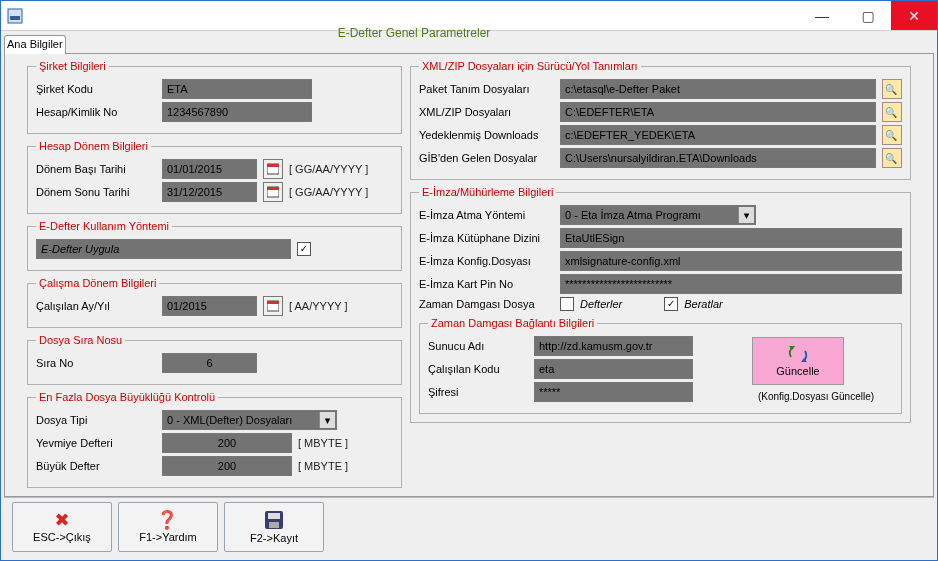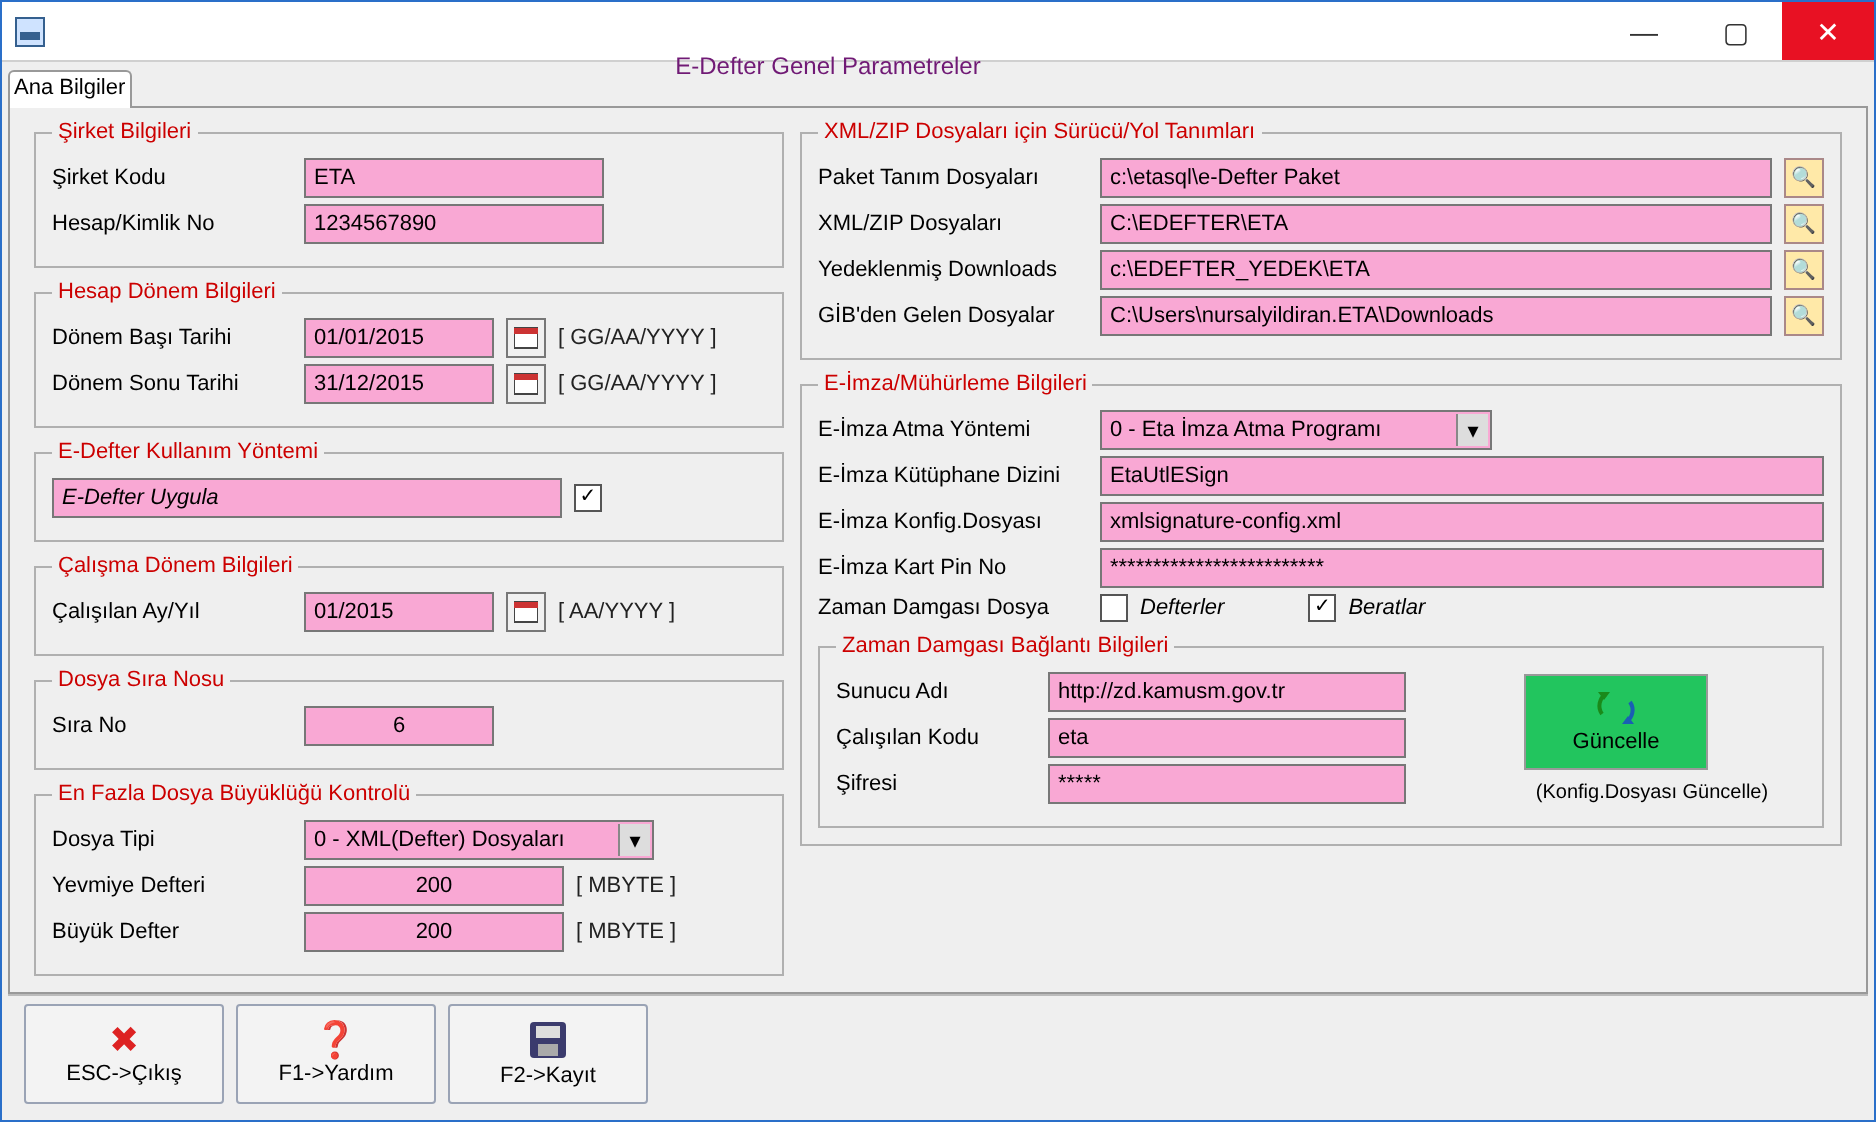--- a/index.html
+++ b/index.html
@@ -1,54 +1,54 @@
 <!DOCTYPE html>
 <html><head>
 <meta charset="utf-8">
 <style>
   * { box-sizing: border-box; font-family: Tahoma, Arial, sans-serif; font-size: 11px; }
   body { margin: 0; background: #fff; }
   .window { width: 938px; height: 561px; border: 1px solid #2a6fc9; background: #efefef; display: flex; flex-direction: column; }
   .titlebar { height: 30px; background: #fff; display: flex; align-items: center; border-bottom: 1px solid #d0d0d0; }
   .titlebar .icon { width: 28px; display:flex; align-items:center; justify-content:center;}
-  .titlebar .title { flex:1; text-align:center; color:#701a75; font-size:12px;margin-top:35px;}
+  .titlebar .title { flex:1; text-align:center; color:#4d7c0f; font-size:12px;margin-top:35px;}
   .winbtns { display:flex; height:100%;}
   .winbtn { width:46px; display:flex; align-items:center; justify-content:center; color:#333; font-size:14px;}
   .winbtn.close { background:#e81123; color:#fff;}
   .content { flex:1; padding:3px; display:flex; flex-direction:column; }
   .tabstrip { height:20px; display:flex; border-bottom:1px solid #999; }
   .tab { padding:2px 2px; border:1px solid #999; border-bottom:none; background:#f5f5f5; border-radius:3px 3px 0 0; position:relative; top:1px; background:#fff;}
-  .mainarea { flex:1; border:1px solid #999; border-top:none; background:#efefef; padding:6px 12px; display:flex; gap:8px; }
+  .mainarea { flex:1; border:1px solid #999; border-top:none; background:#efefef; padding:6px 22px; display:flex; gap:8px; }
   .col { display:flex; flex-direction:column; gap:6px; }
   .col.left { width: 375px; }
   .col.right { flex:1; }
   fieldset { border:1px solid #b0b0b0; padding:4px 8px 8px 8px; margin:0; }
   fieldset > legend { color:#c00; padding:0 3px; font-size:11px; }
   .row { display:flex; align-items:center; margin:3px 0; gap:6px; }
   .lbl { width: 120px; }
   .col.right .lbl { width: 135px; }
-  .inp { height:20px; border:1px solid #777; background:#f9a8d4; padding:1px 4px; display:flex; align-items:center; font-size:11px; }
+  .inp { height:20px; border:1px solid #777; background:#737373; padding:1px 4px; display:flex; align-items:center; font-size:11px; }
   .inp.wide { flex:1; }
   .inp.w150 { width:150px;}
   .inp.w95 { width:95px;}
   .inp.w130 { width:130px;}
   .inp.center { justify-content:center;}
   .hint { color:#222; }
   .cal { width:20px; height:20px; border:1px solid #777; display:inline-flex; align-items:center; justify-content:center; background:#f0f0f0;}
   .chk { width:14px; height:14px; border:1px solid #555; display:inline-flex; align-items:center; justify-content:center; background:#fff; font-size:10px;}
   .chk.checked::after { content:"✓"; line-height:1;}
   .italic { font-style: italic; text-align: right; }
   .sel { position:relative; }
   .sel .arrow { position:absolute; right:1px; top:1px; bottom:1px; width:16px; background:#ddd; border-left:1px solid #888; display:flex; align-items:center; justify-content:center;}
   .folder { width:20px; height:20px; border:1px solid #a88; background:#ffe9a8; display:inline-flex; align-items:center; justify-content:center; font-size:10px;}
   fieldset.inner { margin-top:6px; }
   .zrow { display:flex; gap:10px; }
   .zleft { flex:1; }
   .zright { width:190px; display:flex; flex-direction:column; align-items:center; justify-content:center; gap:6px;}
-  .btnupd { width:92px; height:48px; border:1px solid #999; background:#22c55e; display:flex; flex-direction:column; align-items:center; justify-content:center; gap:2px;}
+  .btnupd { width:92px; height:48px; border:1px solid #999; background:#f9a8d4; display:flex; flex-direction:column; align-items:center; justify-content:center; gap:2px;}
   .bottombar { height:60px; background:#efefef; border-top:1px solid #bbb; padding:4px 8px; display:flex; gap:6px;}
   .bbtn { width:100px; height:50px; border:1px solid #9aa3b5; background:#f3f3f3; display:flex; flex-direction:column; align-items:center; justify-content:center; gap:2px; border-radius:2px;}
   .bbtn .glyph { font-size:18px; line-height:1;}
   .w200 { width:196px;}
   .tiny{font-size:10px;margin-left:36px;}
   svg { display:block;}
 </style>
 </head>
 <body>
 

